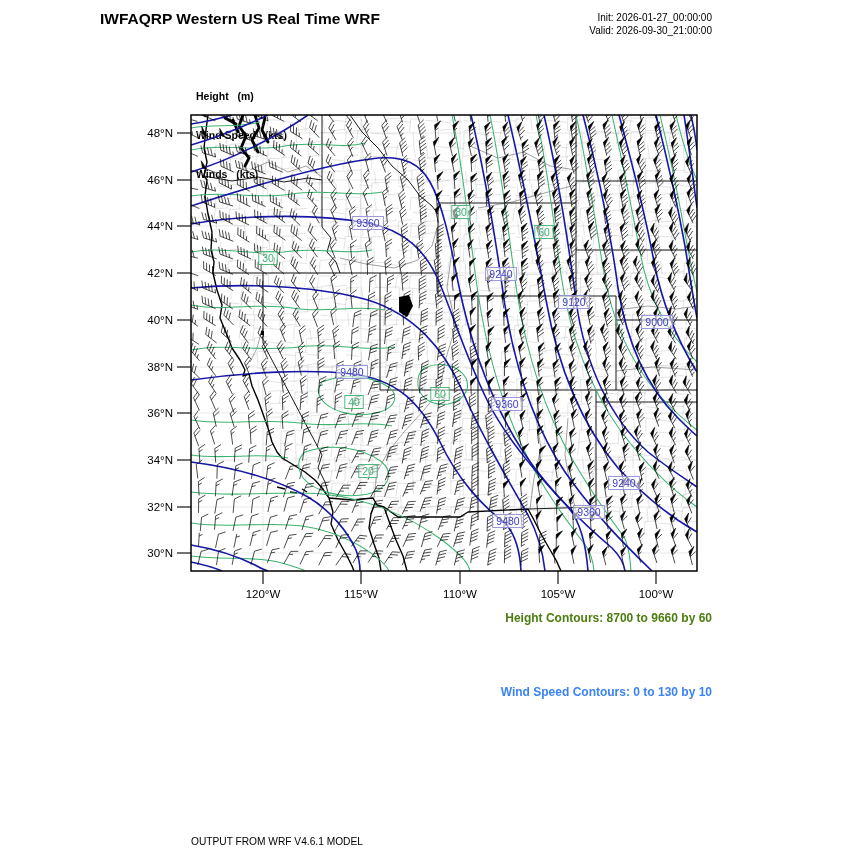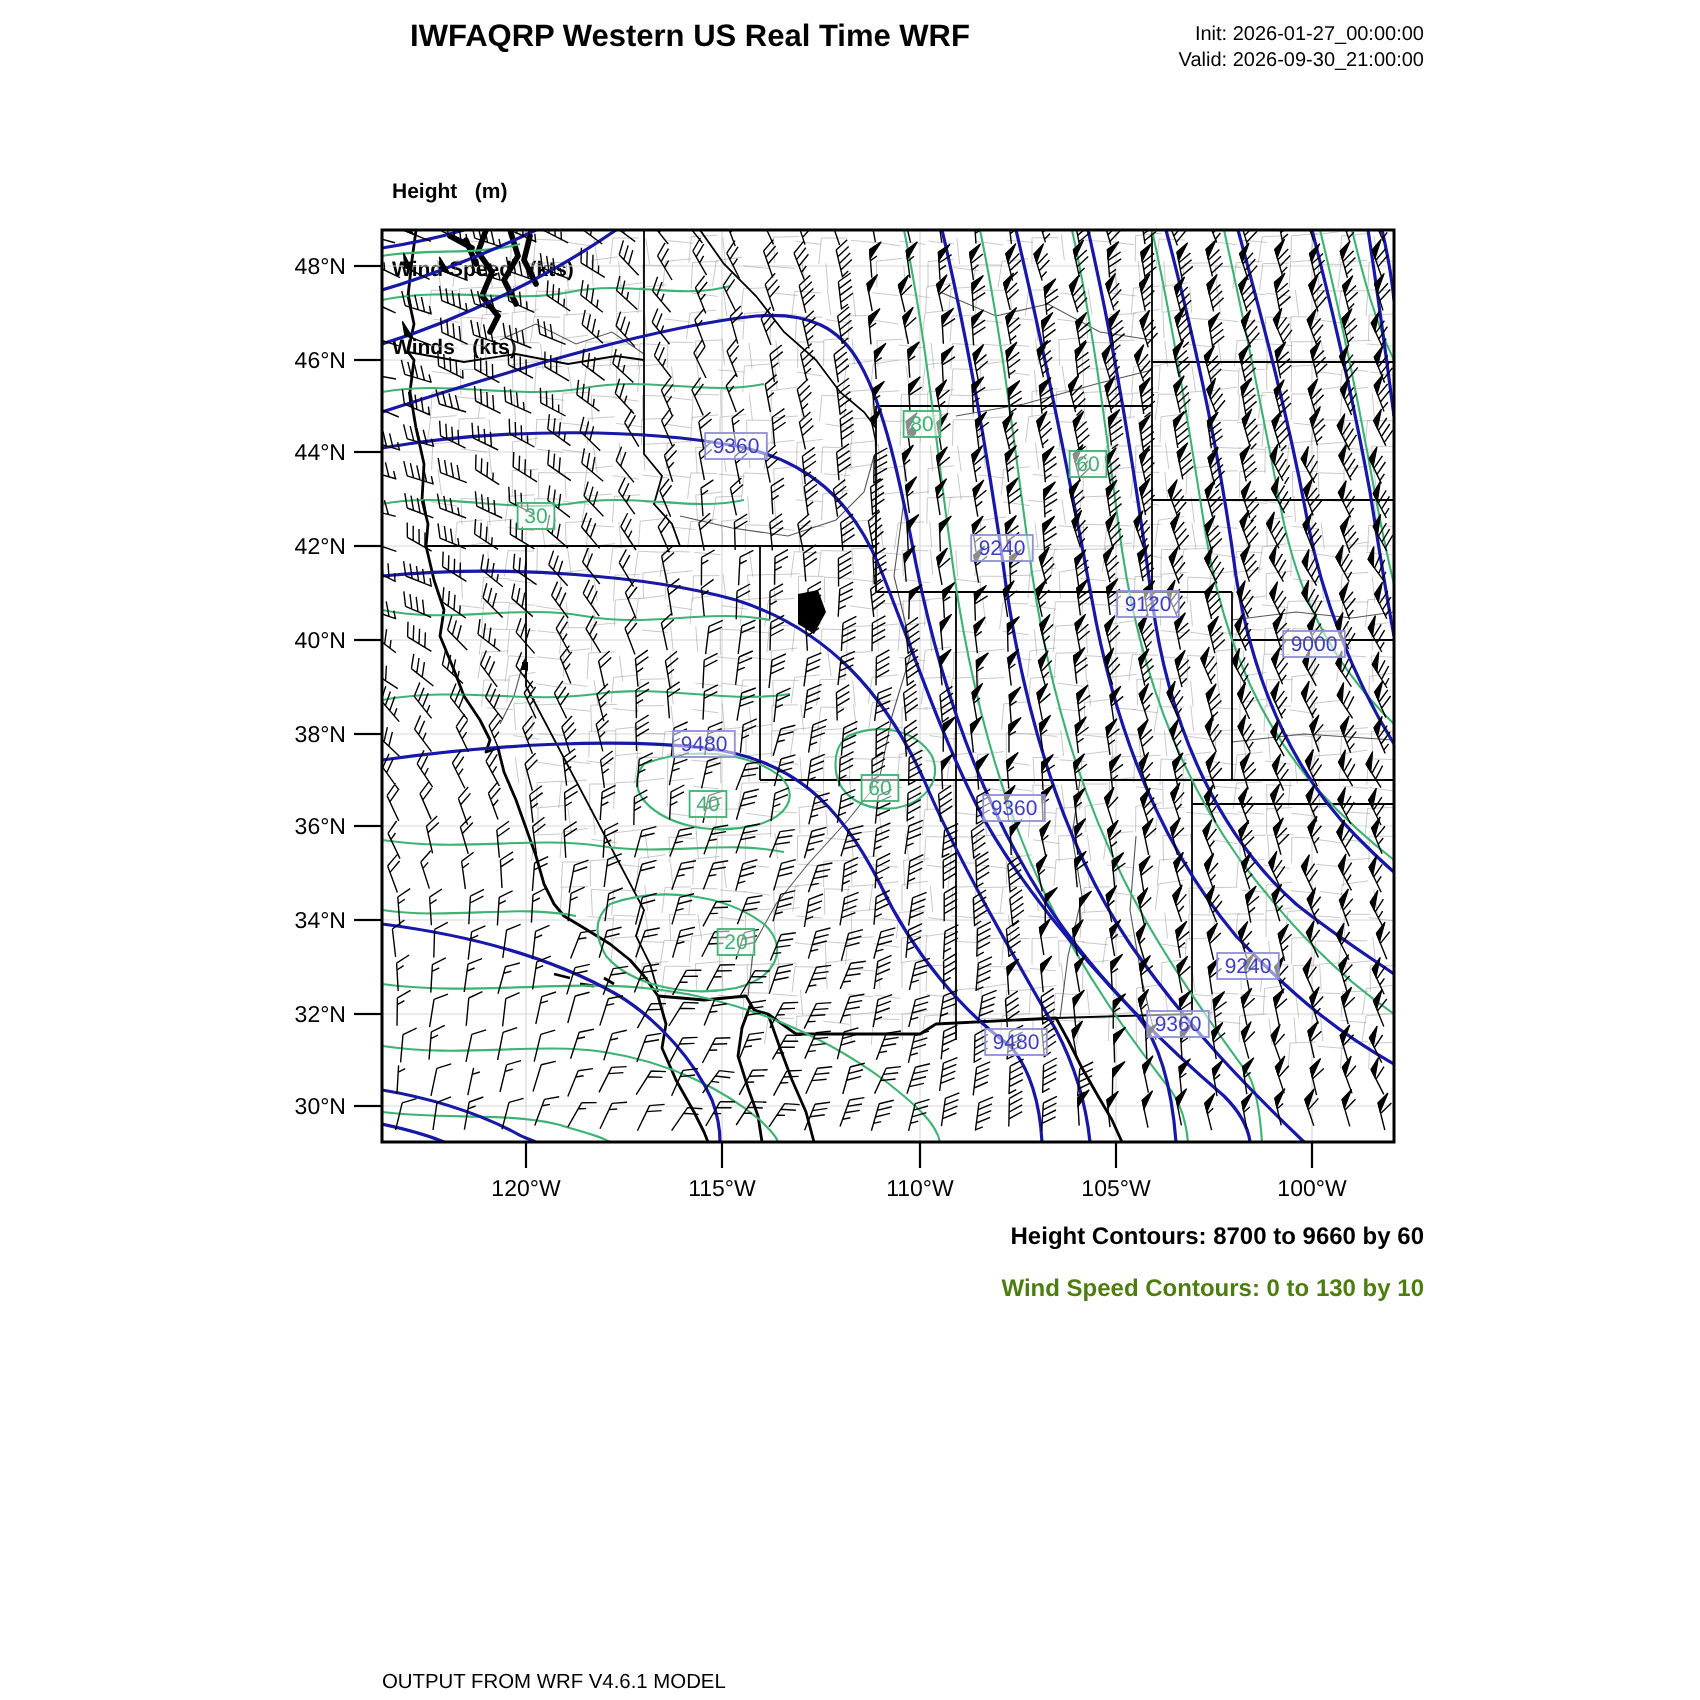--- a/index.html
+++ b/index.html
@@ -1,18 +1,18 @@
 <!DOCTYPE html>
 <html><head>
 <meta charset="utf-8">
 <style>
   html,body{margin:0;padding:0;background:#ffffff;}
   body{width:850px;height:850px;position:relative;font-family:"Liberation Sans",sans-serif;overflow:hidden;}
   .abs{position:absolute;}
-  #title{left:100px;top:10px;width:490px;text-align:center;font-size:15.5px;font-weight:bold;color:#000;}
+  #title{left:100px;top:10px;width:490px;text-align:left;font-size:15.5px;font-weight:bold;color:#000;}
   #init-block{left:540px;top:11px;width:172px;text-align:right;font-size:10px;font-weight:normal;color:#000;line-height:13px;}
   #legend{left:196px;top:64px;font-size:10.5px;color:#000;line-height:13px;white-space:pre;font-weight:bold;}
   #footer-height{left:300px;top:611px;width:412px;text-align:right;font-size:12px;font-weight:bold;}
   #footer-wind{left:300px;top:637px;width:412px;text-align:right;font-size:12px;font-weight:bold;}
   #credits{left:191px;top:808px;font-size:10.2px;color:#000;line-height:13.5px;white-space:pre;}
   svg{position:absolute;left:0;top:0;}
   svg text{font-family:"Liberation Sans",sans-serif;}
 </style>
 </head>
 <body>
@@ -20,22 +20,22 @@
 <div class="abs" id="title">IWFAQRP Western US Real Time WRF</div>
 <div class="abs" id="init-block">
   <div>Init: 2026-01-27_00:00:00</div>
   <div>Valid: 2026-09-30_21:00:00</div>
 </div>
 <div class="abs" id="legend">
   <div>Height   (m)</div>
   <div>Wind Speed   (kts)</div>
   <div>Winds   (kts)</div>
 </div>
-<div class="abs" id="footer-height" style="color: #000000;">Height Contours: 8700 to 9660 by 60</div>
-<div class="abs" id="footer-wind" style="color: #4d7c0f;">Wind Speed Contours: 0 to 130 by 10</div>
+<div class="abs" id="footer-height" style="color: #4d7c0f;">Height Contours: 8700 to 9660 by 60</div>
+<div class="abs" id="footer-wind" style="color: #3b82f6; margin-top: 48px;">Wind Speed Contours: 0 to 130 by 10</div>
 <div class="abs" id="credits">
   <div>OUTPUT FROM WRF V4.6.1 MODEL</div>
   
 </div>
 
 <svg id="plot" width="850" height="850" viewBox="0 0 850 850">
     <defs>
       <clipPath id="mapclip">
         <rect x="191" y="115" width="506" height="456"></rect>
       </clipPath>

